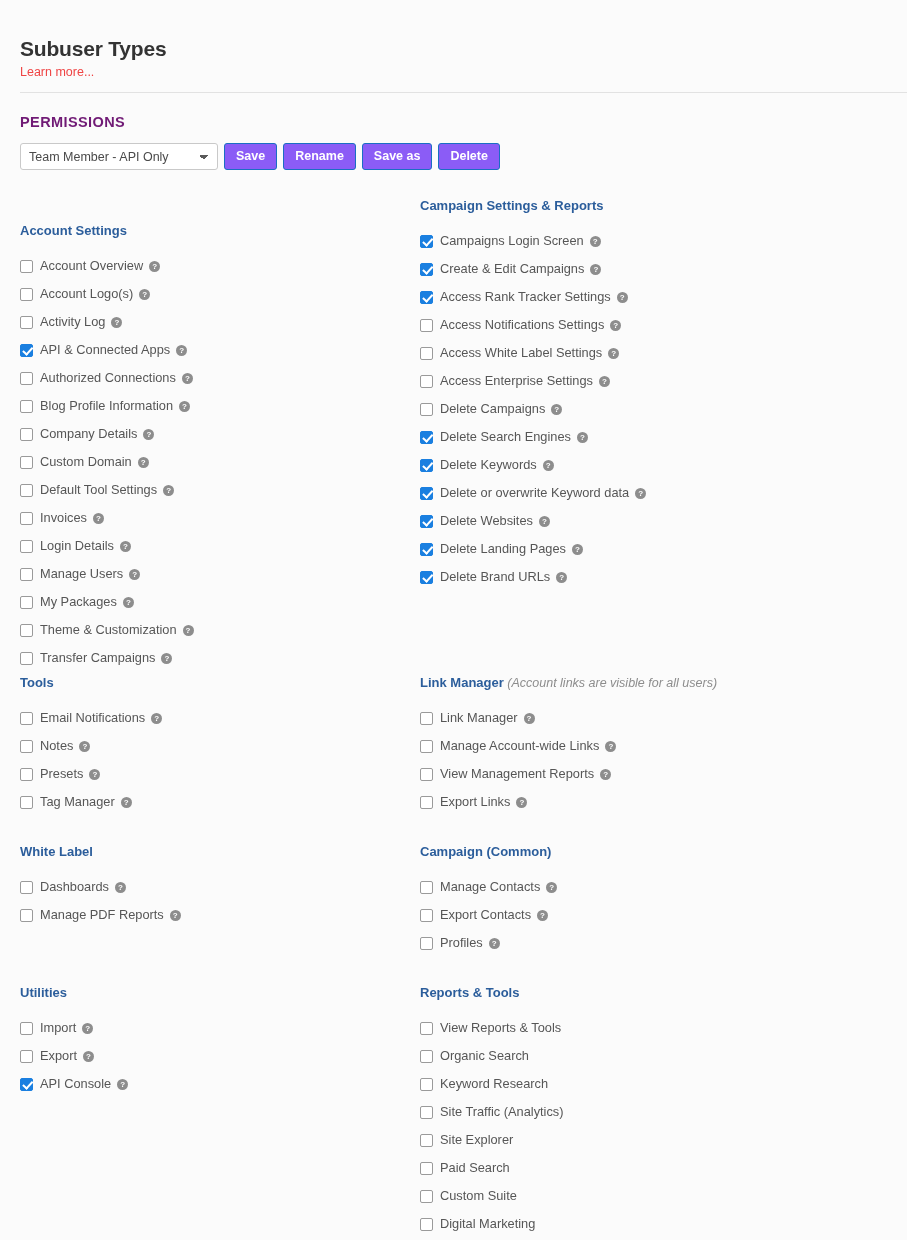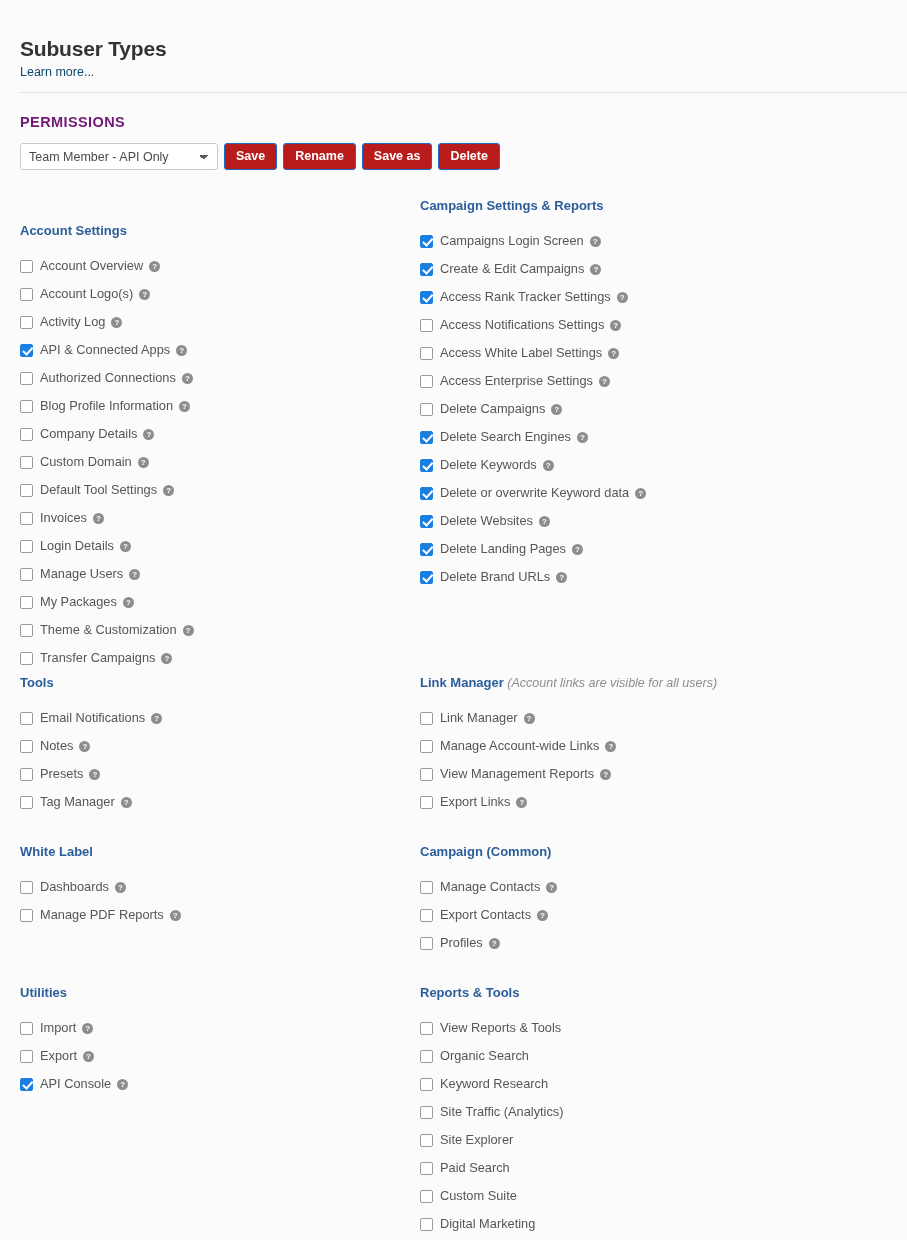--- a/index.html
+++ b/index.html
@@ -27,21 +27,21 @@
     font-size: 21px;
     font-weight: bold;
     color: #333333;
     letter-spacing: -0.2px;
     margin: 0;
     line-height: 26px;
   }
   .learn-more {
     display: inline-block;
     font-size: 12.5px;
-    color: #0c4a6e;
+    color: #ef4444;
     text-decoration: none;
     margin-top: 2px;
     line-height: 16px;
     cursor: pointer;
   }
   .header-divider {
     margin-left: 20px;
     margin-top: 12px;
     border-top: 1px solid #e2e2e2;
     height: 0;
@@ -84,21 +84,21 @@
       calc(100% - 8px) 11px;
     background-size: 5px 5px, 5px 5px;
     background-repeat: no-repeat;
     cursor: pointer;
   }
   .btn {
     font-family: "Liberation Sans", sans-serif;
     font-size: 12.5px;
     font-weight: bold;
     color: #ffffff;
-    background: #b91c1c;
+    background: #8b5cf6;
     border: 1px solid #1a6ec4;
     border-radius: 3px;
     height: 27px;
     padding: 0 11px;
     cursor: pointer;
     line-height: 25px;
     white-space: nowrap;
   }
 
   

